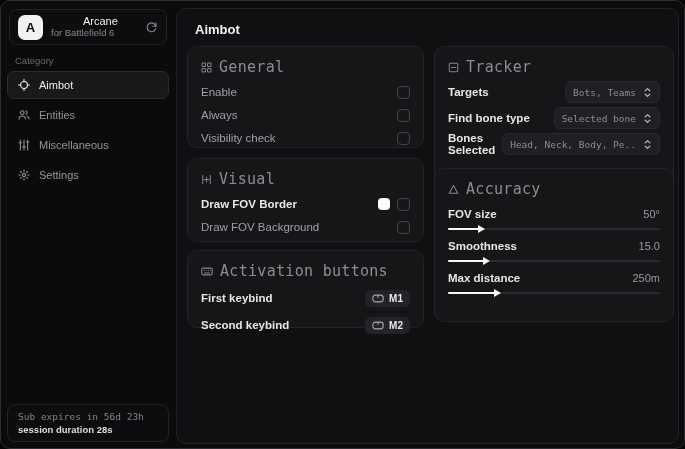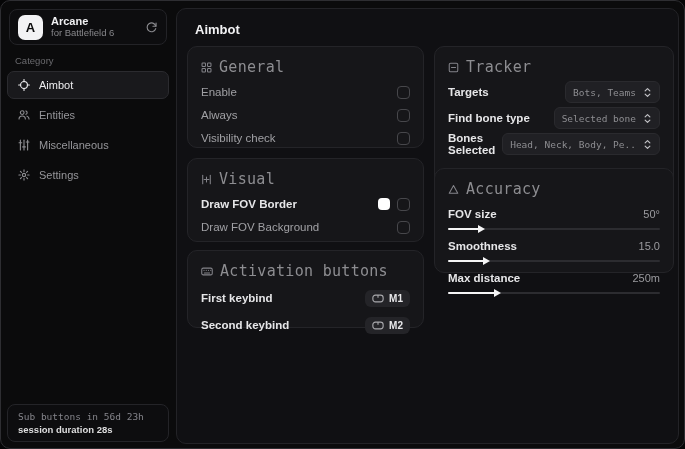--- a/index.html
+++ b/index.html
@@ -9,21 +9,21 @@
           border-radius:10px;box-sizing:border-box;}
 
   
   .sidebar{position:absolute;left:0;top:0;width:175px;height:100%;}
   .brand{position:absolute;left:8px;top:8px;width:158px;height:36px;box-sizing:border-box;
          border:1px solid #232327;border-radius:8px;display:flex;align-items:center;
          padding:0 8px;gap:8px;background:#0d0d0f;}
   .logo{width:25px;height:25px;border-radius:7px;background:#f2f2f4;color:#0a0a0b;
         font-weight:bold;font-size:13px;display:flex;align-items:center;justify-content:center;}
   .brand-text{display:flex;flex-direction:column;line-height:1.15;}
-  .brand-name{color:#f0f0f2;font-size:11px;font-weight:bold;}
+  .brand-name{color:#f0f0f2;font-size:11px;font-weight:normal;margin-left:32px;}
   .brand-sub{color:#87878b;font-size:9.5px;}
   .refresh{margin-left:auto;color:#8a8a8e;display:flex;}
   .cat-label{position:absolute;left:14px;top:54px;color:#6a6a6e;font-size:9.5px;}
   .nav{position:absolute;left:6px;top:70px;right:7px;display:flex;flex-direction:column;gap:2px;}
   .nav-item{height:26px;display:flex;align-items:center;gap:9px;padding:0 10px;
             border-radius:7px;color:#96969a;font-size:11px;border:1px solid transparent;cursor:pointer;}
   .nav-item .nicon{display:flex;color:#8d8d91;}
   .nav-item.active{background:#19191c;border-color:#2b2b2f;color:#ececee;}
   .nav-item.active .nicon{color:#e8e8ea;}
   .sub-box{position:absolute;left:6px;bottom:6px;width:162px;height:38px;box-sizing:border-box;
@@ -40,21 +40,21 @@
   .card{position:absolute;box-sizing:border-box;background:#161619;border:1px solid #242428;
         border-radius:10px;padding:11px 13px;}
   .card-head{display:flex;align-items:center;gap:7px;color:#8d8d91;
              font-family:"DejaVu Sans Mono",monospace;font-size:15px;letter-spacing:.3px;}
   .card-head .hicon{display:flex;color:#84848a;}
 
   #card-general{left:10px;top:37px;width:237px;height:102px;}
   #card-visual{left:10px;top:149px;width:237px;height:84px;}
   #card-activation{left:10px;top:241px;width:237px;height:78px;}
   #card-tracker{left:257px;top:37px;width:240px;height:144px;}
-  #card-accuracy{left:257px;top:159px;width:240px;height:105px;}
+  #card-accuracy{left:257px;top:159px;width:240px;height:154px;}
 
   .row{display:flex;align-items:center;justify-content:space-between;margin-top:9px;height:14px;}
   .lbl-gray{color:#a0a0a4;font-size:11.5px;}
   .lbl-white{color:#e6e6e8;font-size:11.5px;font-weight:bold;}
   .checkbox{width:13px;height:13px;border:1.5px solid #47474b;border-radius:4px;
             box-sizing:border-box;cursor:pointer;}
   .right-group{display:flex;align-items:center;gap:7px;}
   .swatch{width:12px;height:12px;border-radius:4px;cursor:pointer;}
 
   .keychip{display:flex;align-items:center;gap:5px;background:#242428;border-radius:6px;
@@ -140,21 +140,21 @@
           <svg width="12" height="12" viewBox="0 0 16 16" fill="none" stroke="currentColor" stroke-width="1.5" stroke-linecap="round">
             <circle cx="8" cy="8" r="2.2"></circle>
             <path d="M8 1.2v2M8 12.8v2M1.2 8h2M12.8 8h2M3.2 3.2l1.4 1.4M11.4 11.4l1.4 1.4M12.8 3.2l-1.4 1.4M4.6 11.4l-1.4 1.4"></path>
           </svg>
         </span>
         <span>Settings</span>
       </div>
     </nav>
 
     <div class="sub-box">
-      <span class="sub-line1">Sub buttons in 56d 23h</span>
+      <span class="sub-line1">Sub expires in 56d 23h</span>
       <span class="sub-line2">session duration 28s</span>
     </div>
   </aside>
 
   <main class="main">
     <h1 class="page-title">Aimbot</h1>
 
     <section class="card" id="card-general">
       <div class="card-head">
         <span class="hicon">

